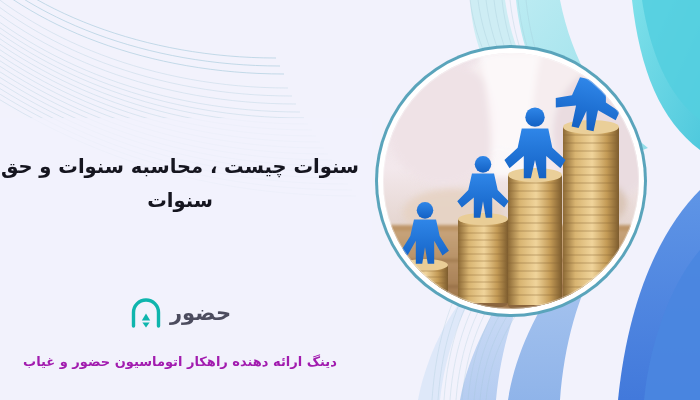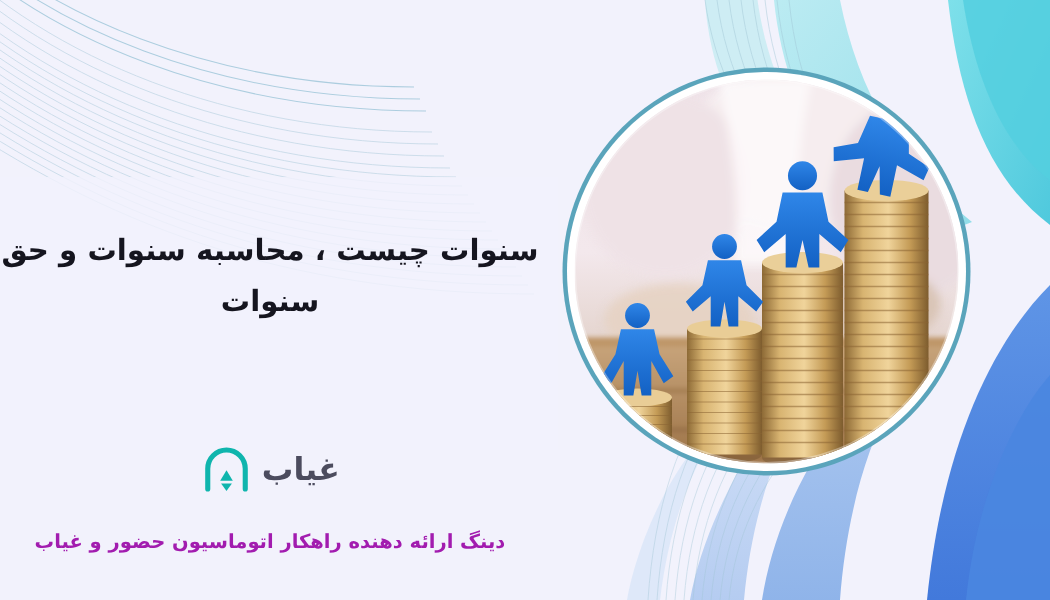--- a/index.html
+++ b/index.html
@@ -370,21 +370,21 @@
         <ellipse cx="128" cy="128" rx="128" ry="128" fill="none" stroke="#ffffff" stroke-width="2" opacity="0.35"></ellipse>
       </svg>
     </div>
   </div>
 
   <div id="title-block">
     <h1 id="page-title">سنوات چیست ، محاسبه سنوات و حق سنوات</h1>
   </div>
 
   <div id="logo-block">
-    <span id="logo-wordmark">غیاب</span>
+    <span id="logo-wordmark">حضور</span>
     <span>
       <svg id="logo-mark" viewBox="0 0 34 34" xmlns="http://www.w3.org/2000/svg">
         <path d="M4.5,30 L4.5,16.5 A12.5,12.5 0 0 1 29.5,16.5 L29.5,30" fill="none" stroke="#0fb5ad" stroke-width="3.4" stroke-linecap="round"></path>
         <path d="M17,17.5 L21.2,24.5 L12.8,24.5 Z" fill="#0fb5ad"></path>
         <path d="M13.4,26.4 L20.6,26.4 L17,31.4 Z" fill="#0fb5ad"></path>
       </svg>
     </span>
   </div>
 
   <div id="tagline">دینگ ارائه دهنده راهکار اتوماسیون حضور و غیاب</div>

